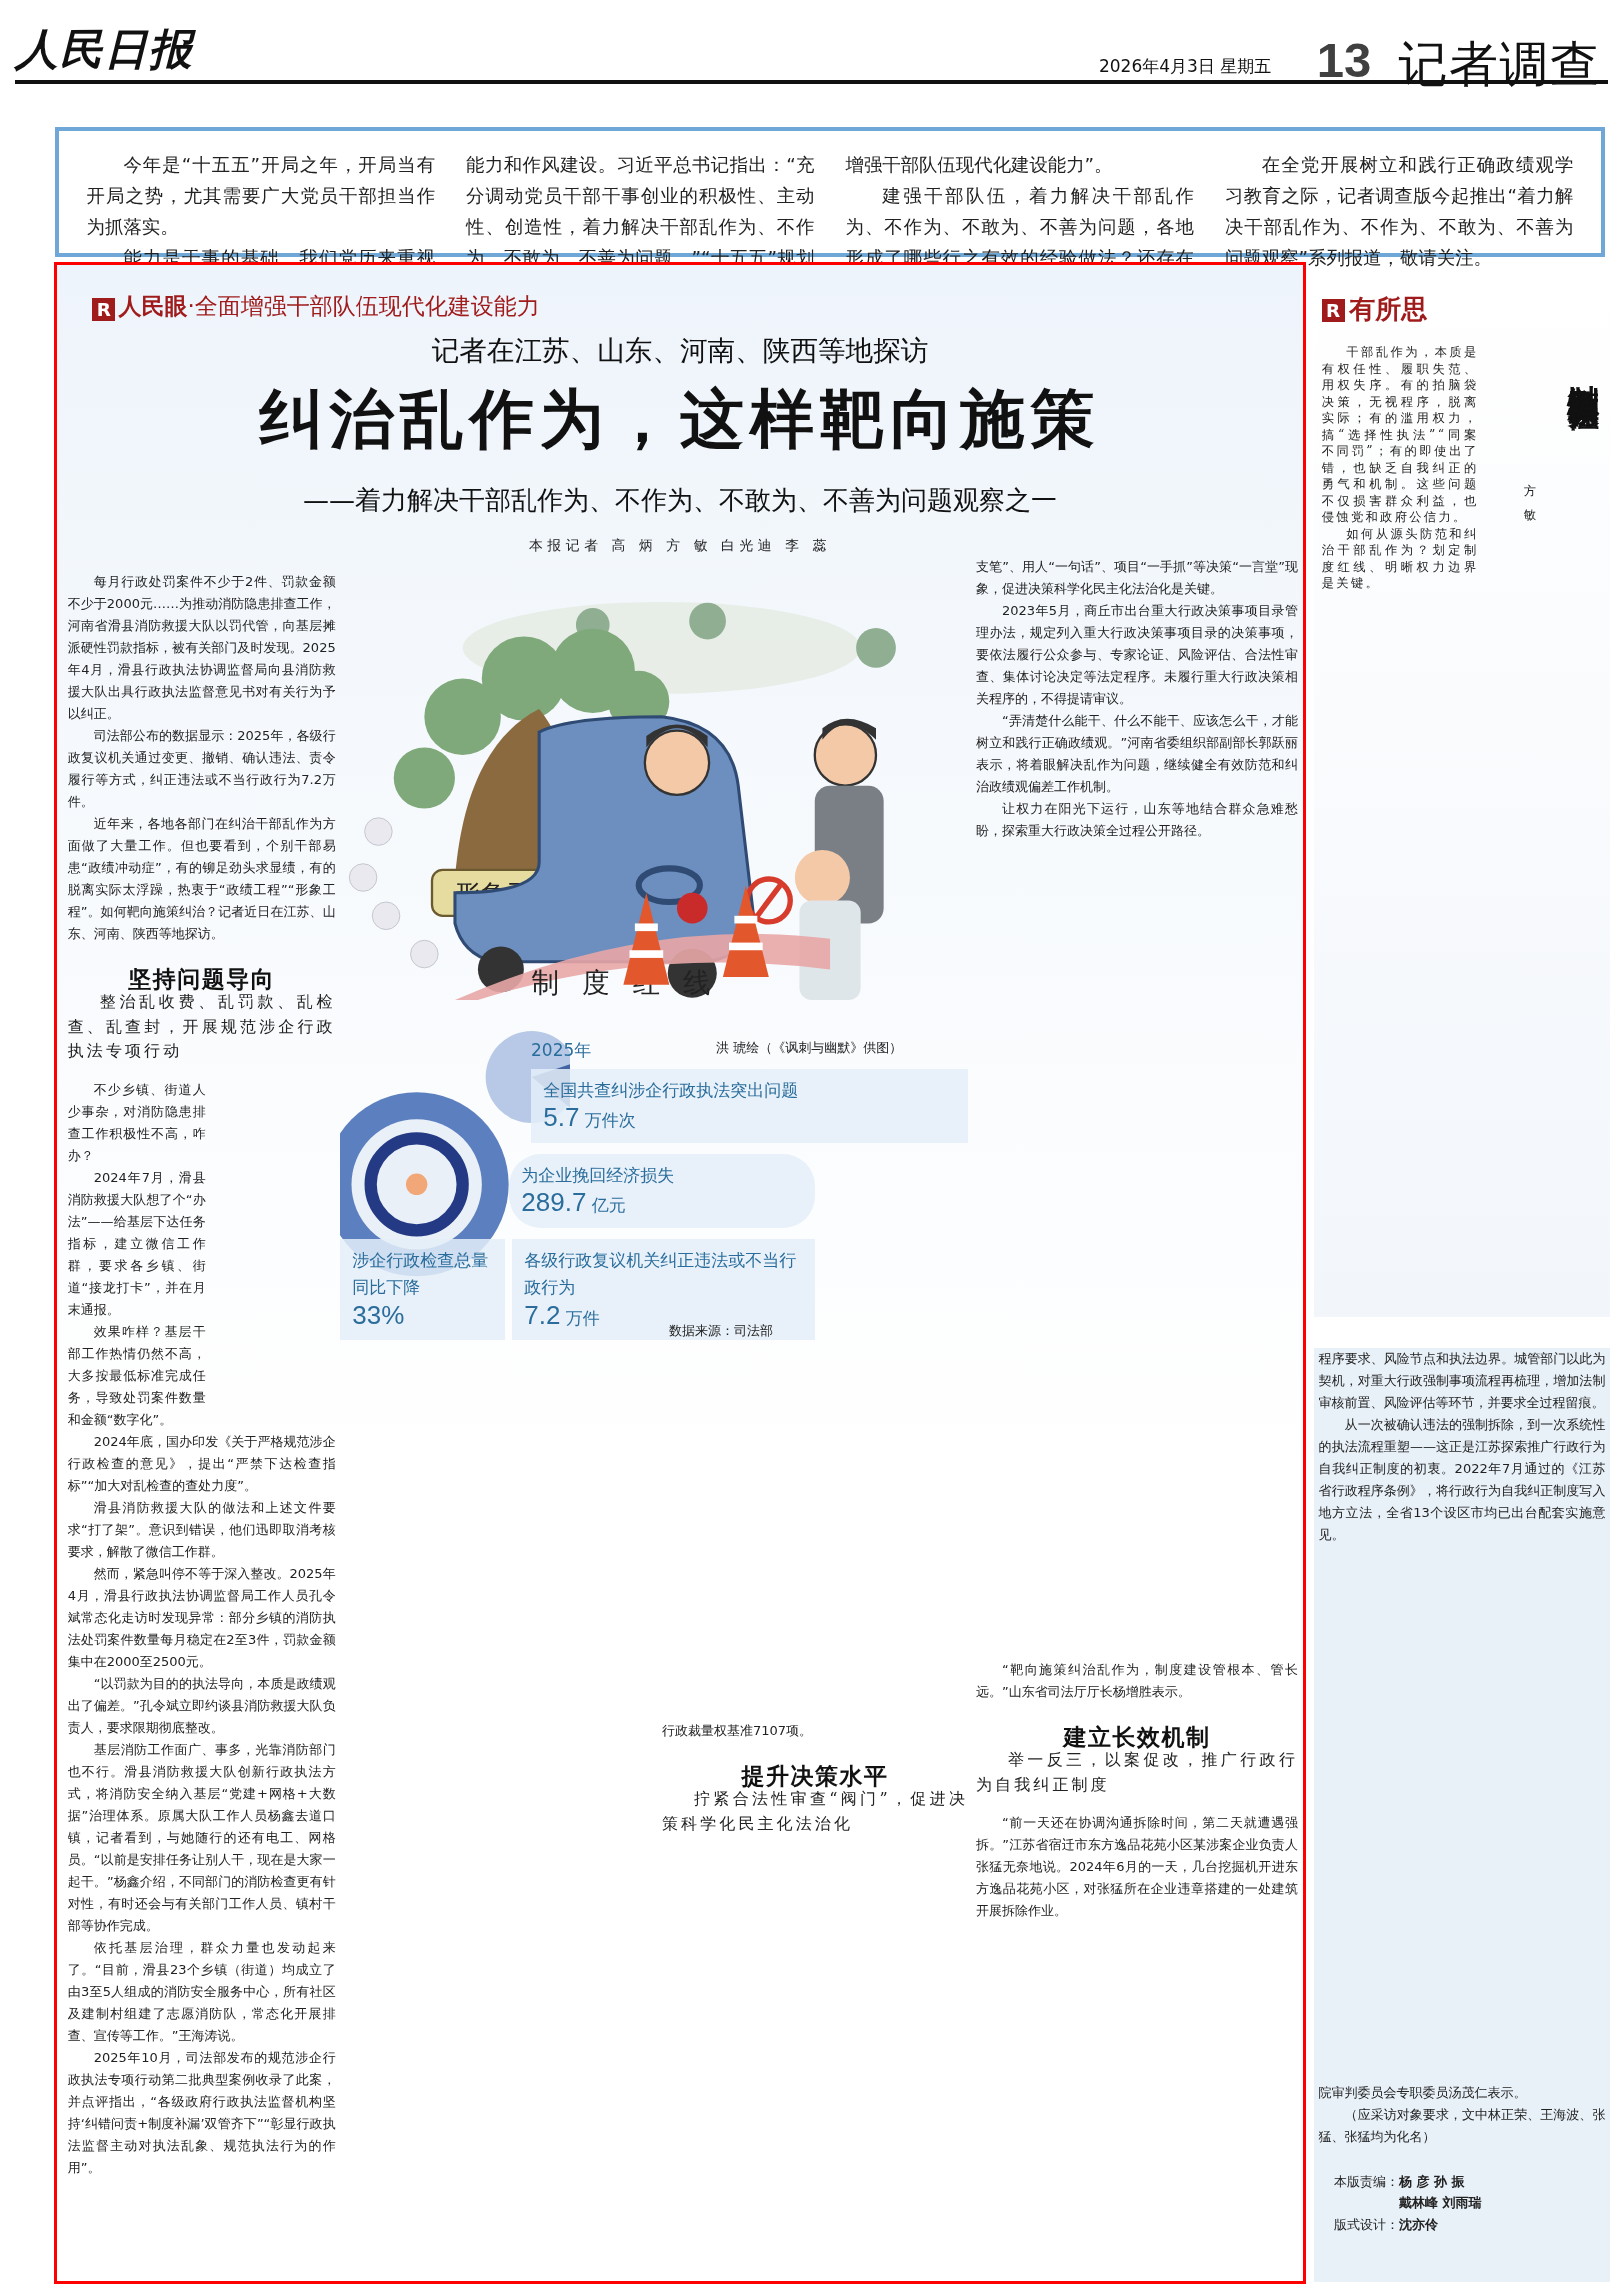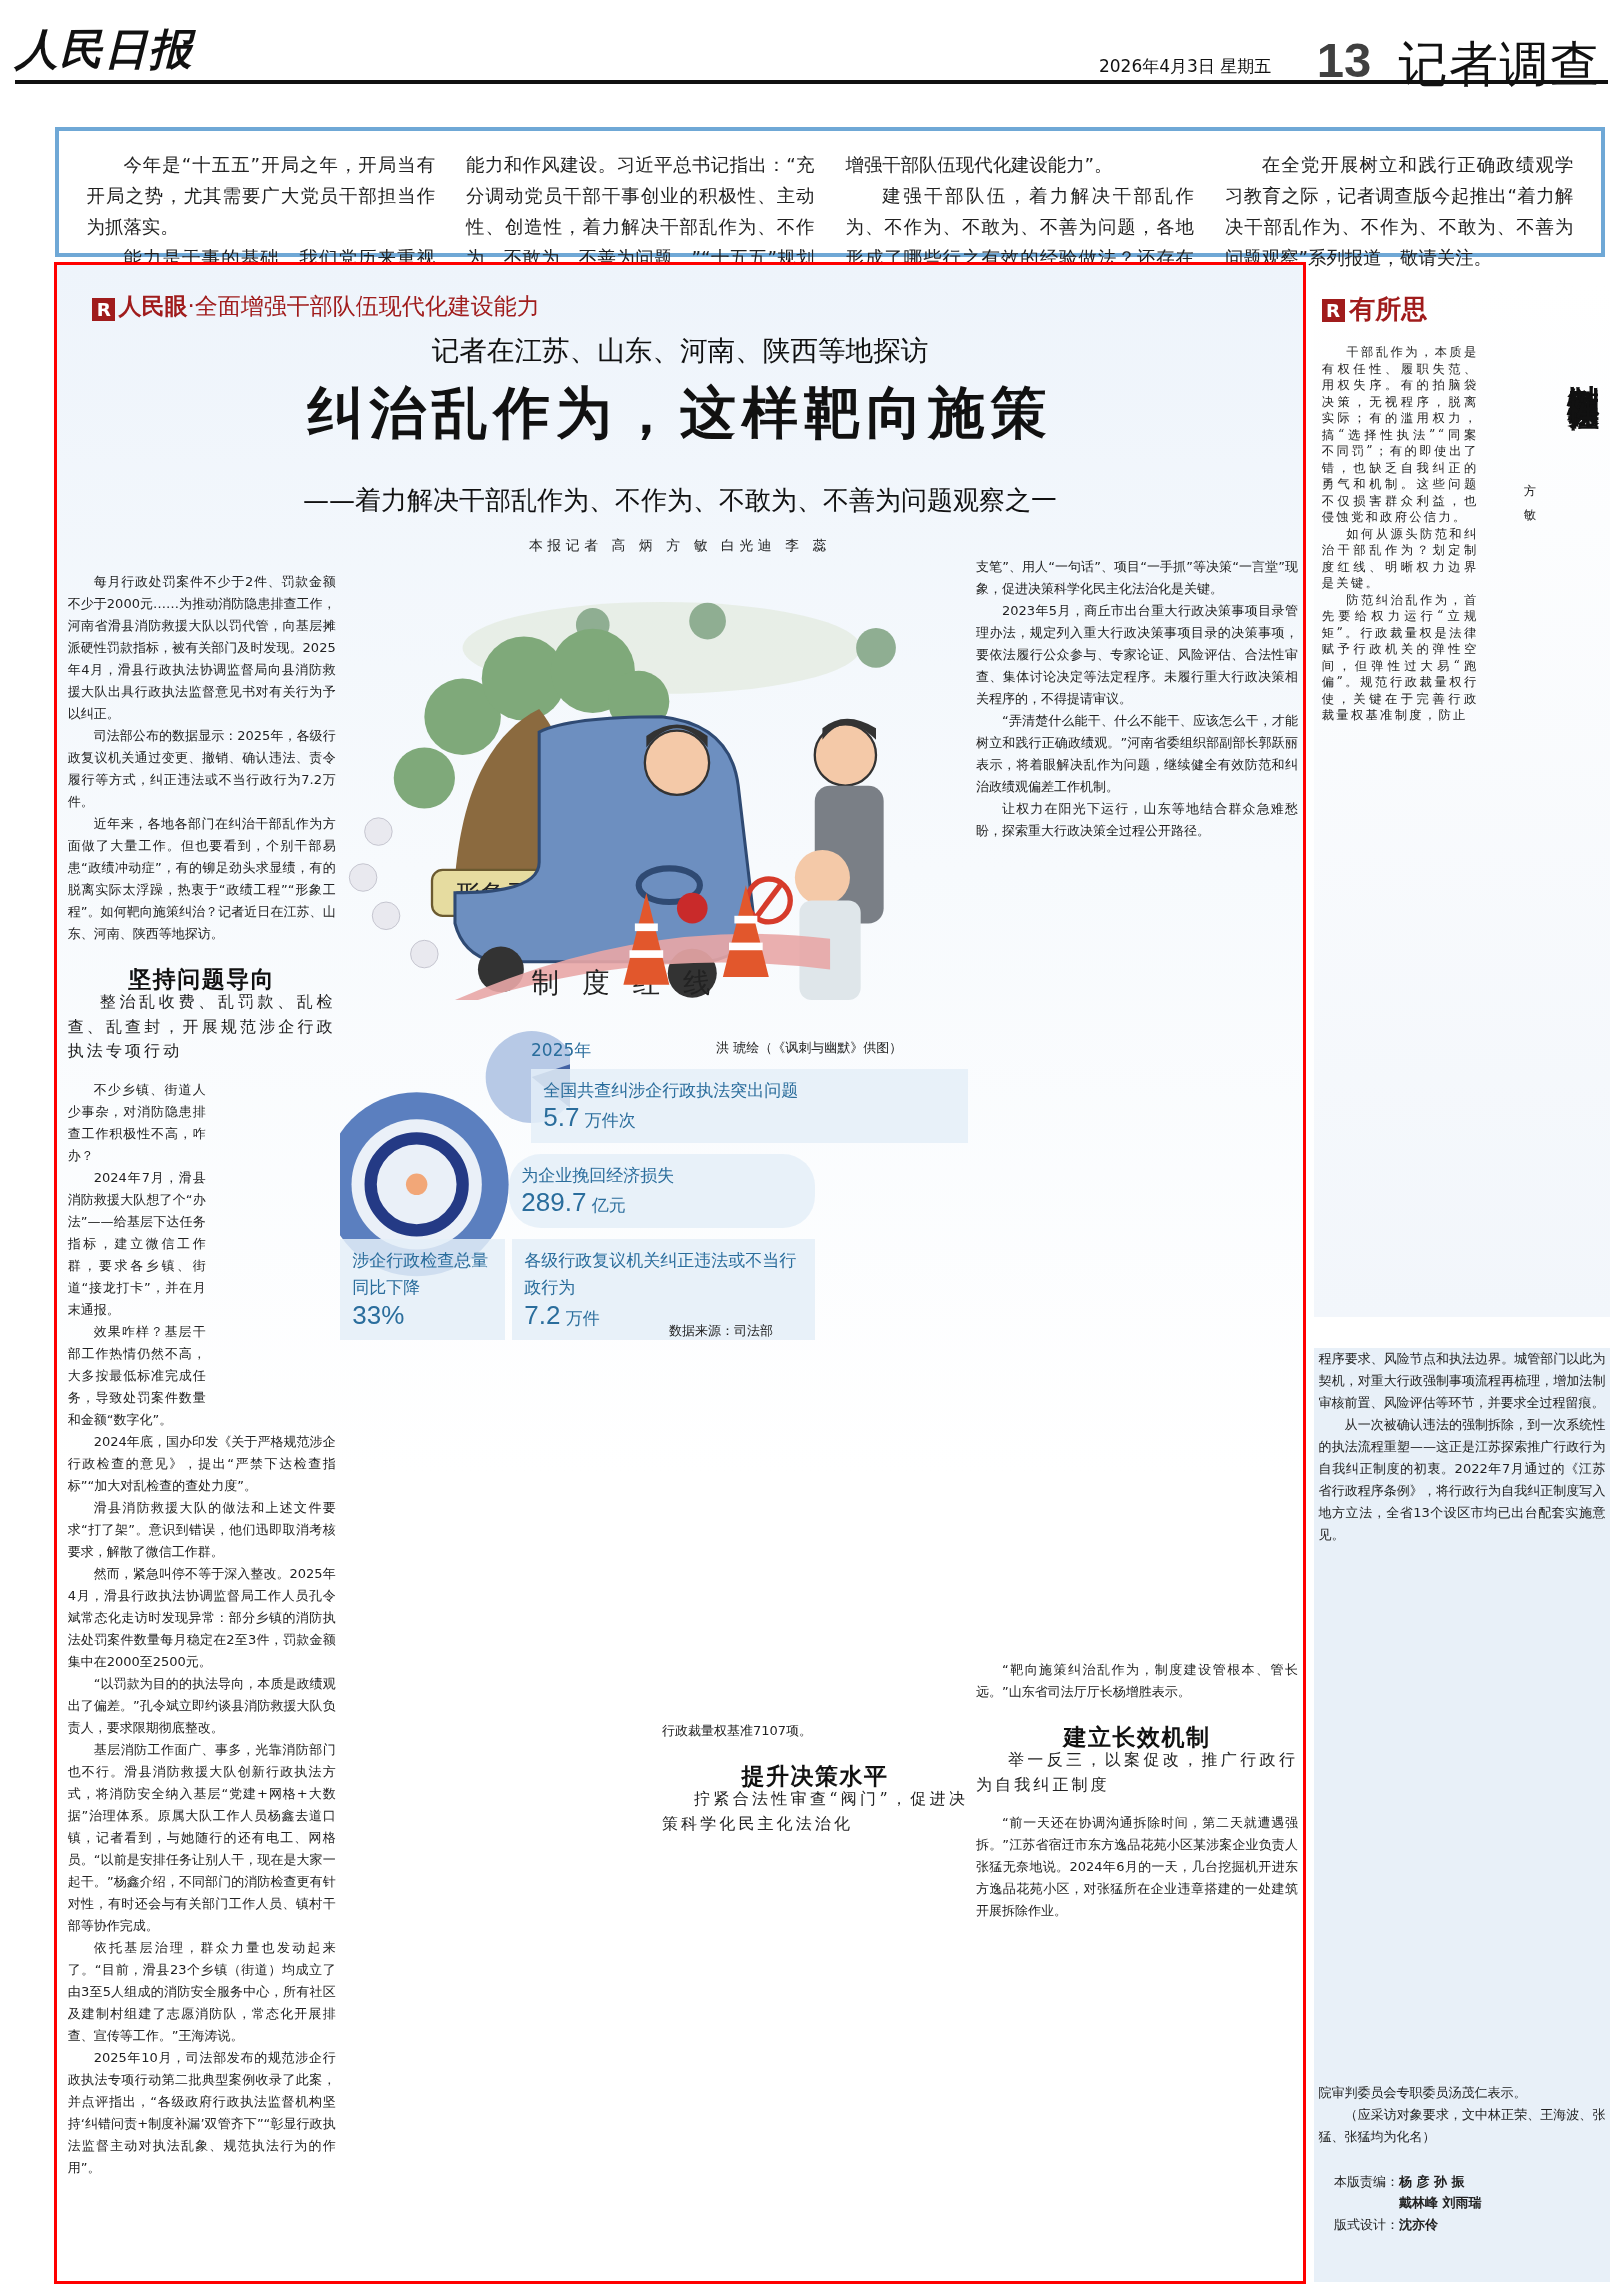--- a/index.html
+++ b/index.html
@@ -10,21 +10,21 @@
   .page-no { position: absolute; right: 237px; top: 17px; font-family: "Liberation Sans", sans-serif; font-size: 49px; color: #404040; font-weight: bold; }
   .section-name { position: absolute; right: 7.7px; top: 17px; font-size: 49px; color: #111; letter-spacing: 1.5px; }
   .intro { position: absolute; left: 55px; top: 127px; width: 1550px; height: 130px; border: 4.6px solid #6fa8d6; background: #fff; display: flex; padding: 18.4px 27.6px 7.7px 27.6px; gap: 31px; }
   .intro-col { flex: 1; font-size: 18.4px; line-height: 31px; color: #222; }
   .intro-col p { text-indent: 2em; text-align: justify; }
   .main-box { position: absolute; left: 54px; top: 262px; width: 1252px; height: 2022px; border: 3.8px solid #f00; background: linear-gradient(180deg, #eef4fb 0%, #f7fafd 30%, #ffffff 60%); }
   .kicker { position: absolute; left: 15.3px; top: 26px; font-size: 23px; color: #a01c1c; padding-left: 20px; }
   .kicker .r-badge { display: inline-block; width: 23px; height: 23px; background: #a01c1c; color: #fff; font-weight: bold; text-align: center; line-height: 23px; font-size: 18.4px; margin-right: 3.1px; vertical-align: -2.3px; }
   .kicker .brand { font-weight: bold; }
   .overline { position: absolute; left: 0; width: 100%; top: 67px; text-align: center; font-size: 27.6px; color: #111; }
-  .headline { position: absolute; left: 0; width: 100%; top: 111px; text-align: center; font-size: 56px; font-weight: bold; color: #111; letter-spacing: 6.1px; }
+  .headline { position: absolute; left: 0; width: 100%; top: 111px; text-align: center; font-size: 64px; font-weight: bold; color: #111; letter-spacing: 6.1px; }
   .deck { position: absolute; left: 0; width: 100%; top: 218px; text-align: center; font-size: 26px; color: #111; }
   .byline { position: absolute; left: 0; width: 100%; top: 272px; text-align: center; font-size: 13.8px; color: #222; letter-spacing: 4.6px; }
   .col { position: absolute; font-size: 13px; line-height: 22px; color: #222; text-align: justify; }
   .col p { text-indent: 2em; }
   .sec-h { text-align: center; font-size: 23px; font-weight: bold; color: #111; margin-top: 23px; letter-spacing: 1.5px; }
   .sec-sub { font-family: "DejaVu Serif", serif; font-size: 16px; line-height: 24.5px; text-indent: 2em; color: #222; margin-bottom: 15.3px; letter-spacing: 3.1px; }
   .illus { position: absolute; left: 283px; top: 291px; width: 628px; height: 444px; }
   .illus-caption { position: absolute; left: 659px; top: 774px; font-size: 13px; color: #222; }
   .info { position: absolute; left: 283px; top: 766px; width: 628px; height: 322px; }
   .info .year { position: absolute; left: 191px; top: 7.7px; font-size: 17px; color: #2a6d9c; }
@@ -198,21 +198,20 @@
   </div>
 </div>
 
 <div class="sidebar">
   <div class="sb-head">
     <span class="r-badge">R</span><span>有所思</span>
   </div>
   <div class="sb-body">
     <p>干部乱作为，本质是有权任性、履职失范、用权失序。有的拍脑袋决策，无视程序，脱离实际；有的滥用权力，搞“选择性执法”“同案不同罚”；有的即使出了错，也缺乏自我纠正的勇气和机制。这些问题不仅损害群众利益，也侵蚀党和政府公信力。</p>
     <p>如何从源头防范和纠治干部乱作为？划定制度红线、明晰权力边界是关键。</p>
-    <p>防范纠治乱作为，首先要给权力运行“立规矩”。行政裁量权是法律赋予行政机关的弹性空间，但弹性过大易“跑偏”。规范行政裁量权行使，关键在于完善行政裁量权基准制度，防止</p>
   </div>
   <div class="sb-author">方 敏</div>
   <div class="sb-title">以制度刚性约束权力任性</div>
 </div>
 
 <div class="continue">
   <p style="text-indent:0">程序要求、风险节点和执法边界。城管部门以此为契机，对重大行政强制事项流程再梳理，增加法制审核前置、风险评估等环节，并要求全过程留痕。</p>
   <p>从一次被确认违法的强制拆除，到一次系统性的执法流程重塑——这正是江苏探索推广行政行为自我纠正制度的初衷。2022年7月通过的《江苏省行政程序条例》，将行政行为自我纠正制度写入地方立法，全省13个设区市均已出台配套实施意见。</p>
   <p style="margin-top:536px; text-indent:0">院审判委员会专职委员汤茂仁表示。</p>
   <p>（应采访对象要求，文中林正荣、王海波、张猛、张猛均为化名）</p>

